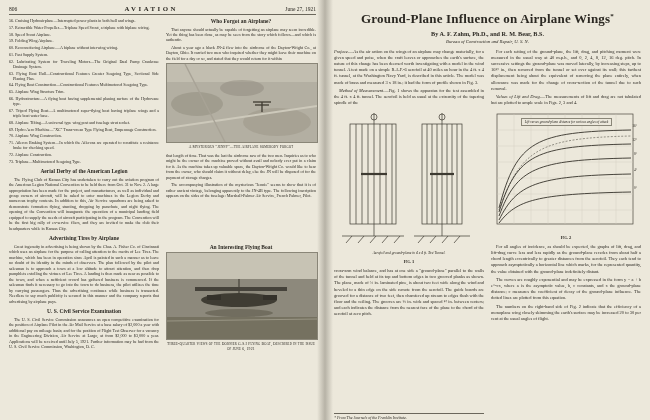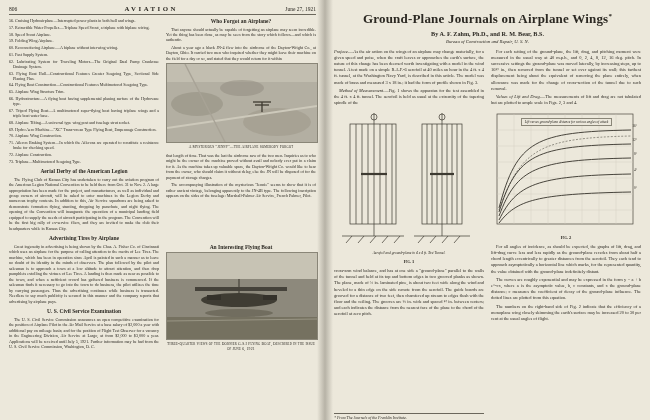--- a/index.html
+++ b/index.html
@@ -122,21 +122,21 @@
         </svg>
         <p class="cap" style="margin-bottom:0;">Three-Quarter Views of the Dornier G.S.I Flying Boat, Described in the Issue of June 6, 1921</p>
       </div>
 
     </div>
   </div>
 
   <div class="gutter"></div>
 
   <div class="page">
-    <h1 class="title"><span>Ground-Plane Journals on Airplane Wings</span><sup class="sup">*</sup></h1>
+    <h1 class="title"><span>Ground-Plane Influence on Airplane Wings</span><sup class="sup">*</sup></h1>
     <p class="byline">By A. F. Zahm, Ph.D., and R. M. Bear, B.S.</p>
     <p class="affil">Bureau of Construction and Repair, U. S. N.</p>
 
     <div class="cols">
 
       <div class="col">
         <p class="bt rp-bt"><i class="lead">Preface.</i><span>—As the air action on the wings of an airplane may change materially, for a given speed and poise, when the craft leaves or approaches the earth's surface, the nature of this change has been deemed worth investigating with a model in the wind tunnel. A test made on a simple R.A.F.-6 aerofoil at 40 miles an hour in the 4 ft. x 4 ft. tunnel, at the Washington Navy Yard, is described in this article. The model was made of brass and measured 3 x 18 in.; it had the form of profile shown in Fig. 3.</span></p>
         <p class="bt rp-bt ind"><i class="lead">Method of Measurement.</i><span>—Fig. 1 shows the apparatus for the test assembled in the 4 ft. x 4 ft. tunnel. The aerofoil is held as usual at the extremity of the tapering spindle of the</span></p>
 
         <div class="fig">

